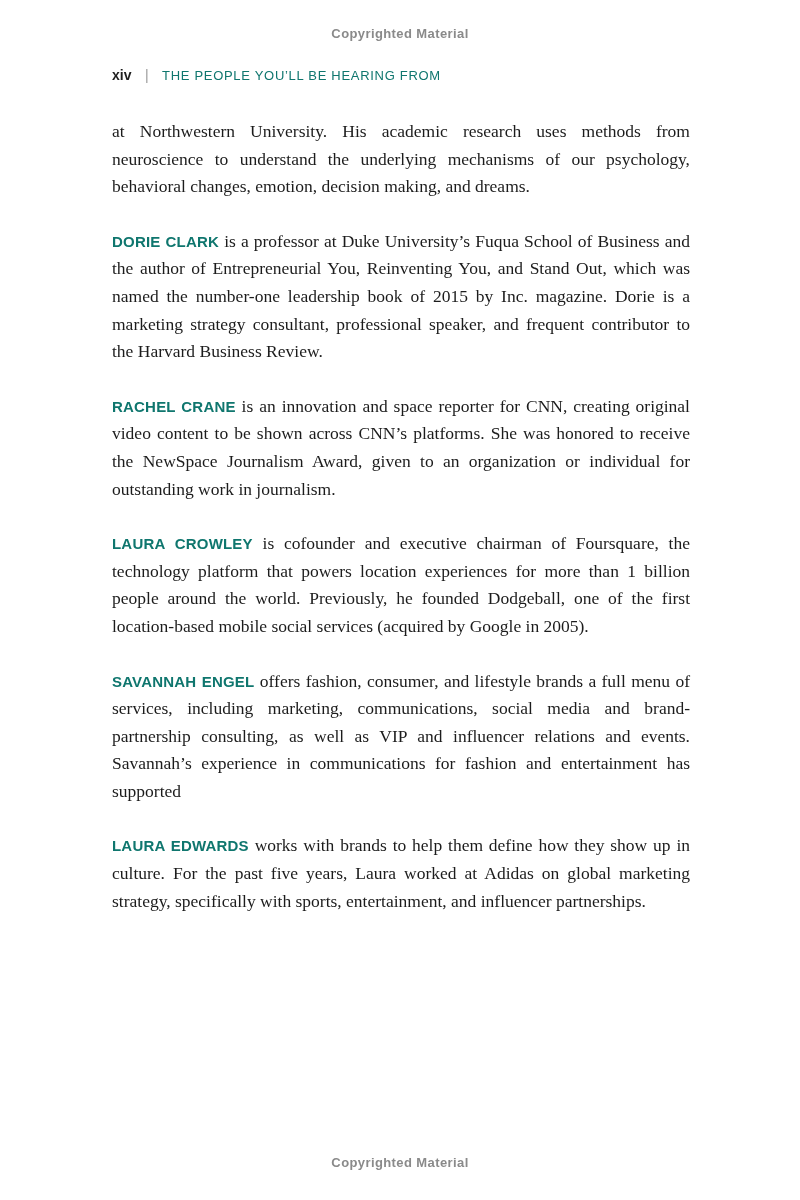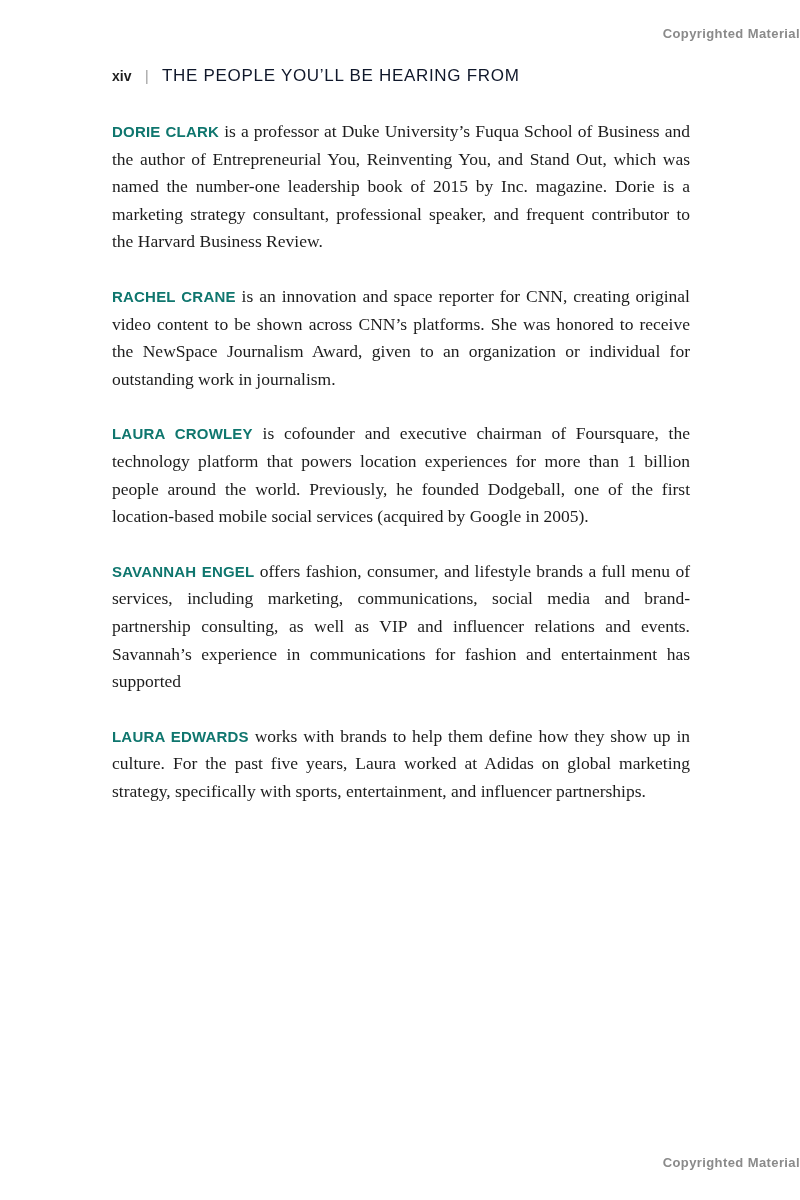--- a/index.html
+++ b/index.html
@@ -13,21 +13,21 @@
     height: 1200px;
     background: #ffffff;
     overflow: hidden;
     font-family: "Liberation Serif", serif;
     color: #1c1c1c;
   }
   .notice {
     position: absolute;
     left: 0;
     width: 100%;
-    text-align: right;
+    text-align: center;
     font-family: "Liberation Sans", sans-serif;
     font-weight: bold;
     font-size: 13px;
     color: #8a8a8a;
     letter-spacing: 0.4px;
   }
   .notice.top { top: 26px; }
   .notice.bottom { top: 1155px; }
 
   .running-head {
@@ -44,23 +44,23 @@
     color: #1e1e1e;
     margin-right: 9px;
   }
   .head-divider {
     color: #9a9a9a;
     font-weight: normal;
     font-size: 14px;
     margin-right: 9px;
   }
   .head-title {
-    font-size: 17px;
+    font-size: 13px;
     letter-spacing: 0.7px;
-    color: #0f172a;
+    color: #0f766e;
   }
 
   .body-text {
     position: absolute;
     top: 118px;
     left: 112px;
     width: 578px;
     font-size: 17.5px;
     line-height: 27.6px;
     text-align: justify;
@@ -85,20 +85,23 @@
   <div class="notice top">Copyrighted Material</div>
 
   <header class="running-head">
     <span class="folio">xiv</span>
     <span class="head-divider">|</span>
     <span class="head-title">THE PEOPLE YOU’LL BE HEARING FROM</span>
   </header>
 
   <main class="body-text">
 
+    <p>
+      <span>at Northwestern University. His academic research uses methods from neuroscience to understand the underlying mechanisms of our psychology, behavioral changes, emotion, decision making, and dreams.</span>
+    </p>
 
     <p>
       <span class="lead">DORIE CLARK</span><span> is a professor at Duke University’s Fuqua School of Business and the author of </span><span class="it">Entrepreneurial You</span><span>, </span><span class="it">Reinventing You</span><span>, and </span><span class="it">Stand Out</span><span>, which was named the number-one leadership book of 2015 by </span><span class="it">Inc.</span><span> magazine. Dorie is a marketing strategy consultant, professional speaker, and frequent contributor to the </span><span class="it">Harvard Business Review</span><span>.</span>
     </p>
 
     <p>
       <span class="lead">RACHEL CRANE</span><span> is an innovation and space reporter for CNN, creating original video content to be shown across CNN’s platforms. She was honored to receive the NewSpace Journalism Award, given to an organization or individual for outstanding work in journalism.</span>
     </p>
 
     <p>

